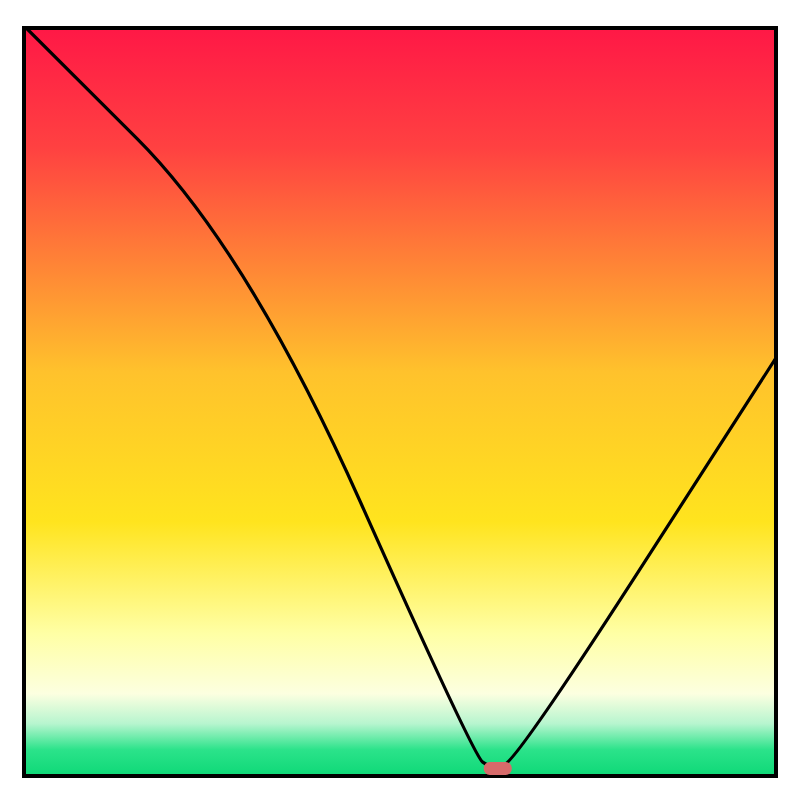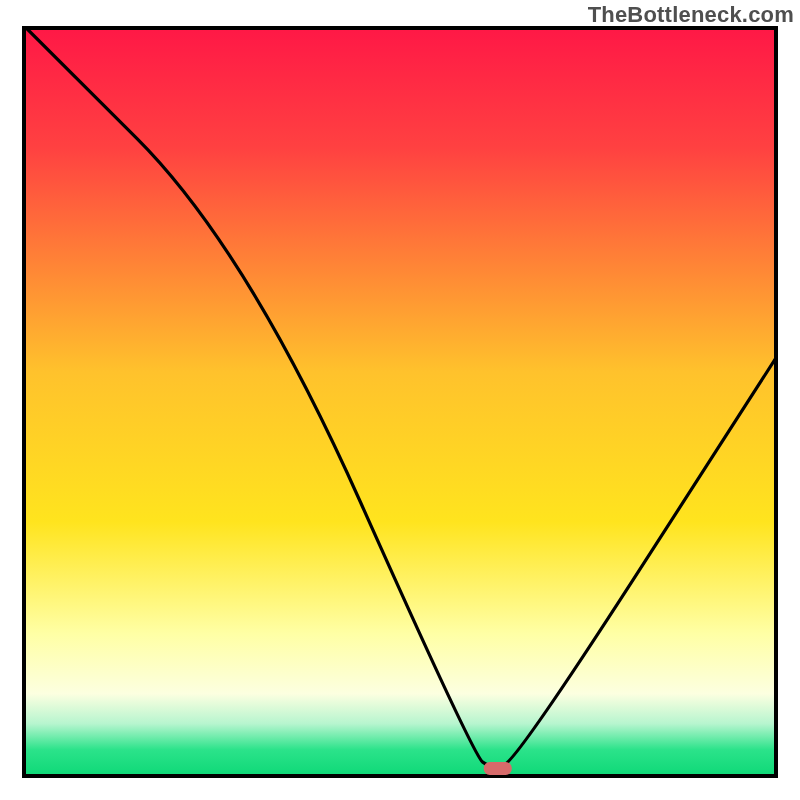--- a/index.html
+++ b/index.html
@@ -29,21 +29,20 @@
   svg {
     position: absolute;
     top: 0;
     left: 0;
   }
 </style>
 </head>
 <body>
 
 <div class="frame">
-  <div class="watermark">TheBottleneck.com</div>
 
   <svg id="plot" width="800" height="800">
     <defs>
       <linearGradient id="bg-grad" x1="0" y1="0" x2="0" y2="1">
           <stop offset="0%" stop-color="#ff1846"></stop>
           <stop offset="16%" stop-color="#ff4141"></stop>
           <stop offset="46%" stop-color="#ffc22c"></stop>
           <stop offset="66%" stop-color="#ffe41e"></stop>
           <stop offset="81%" stop-color="#ffffa5"></stop>
           <stop offset="89%" stop-color="#fcffe0"></stop>

